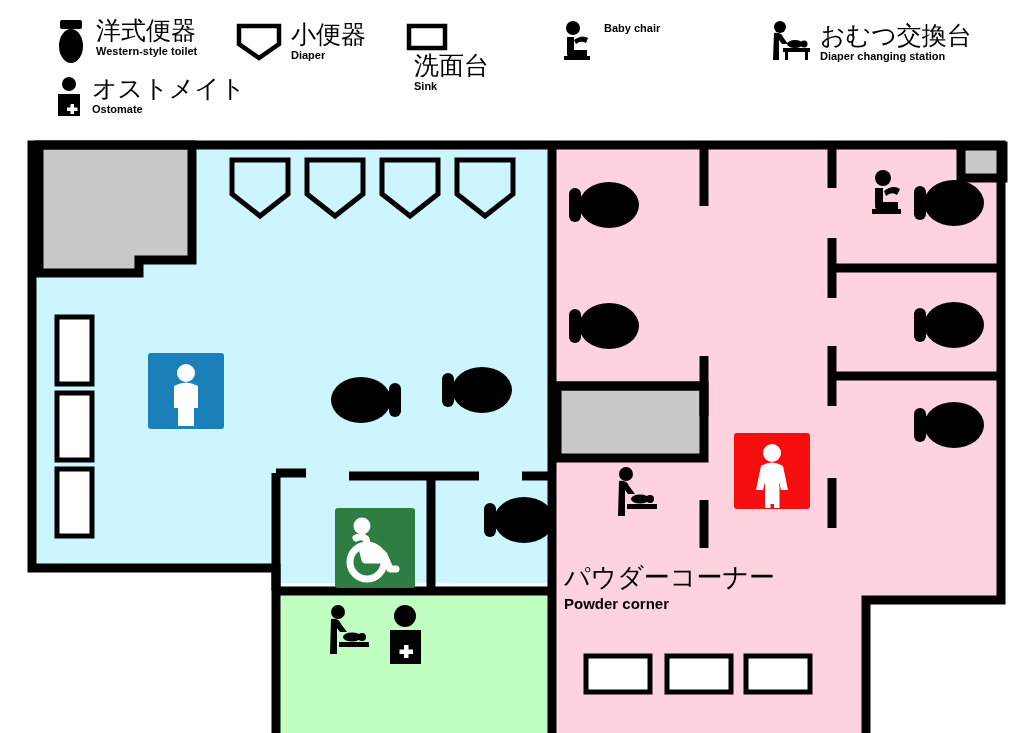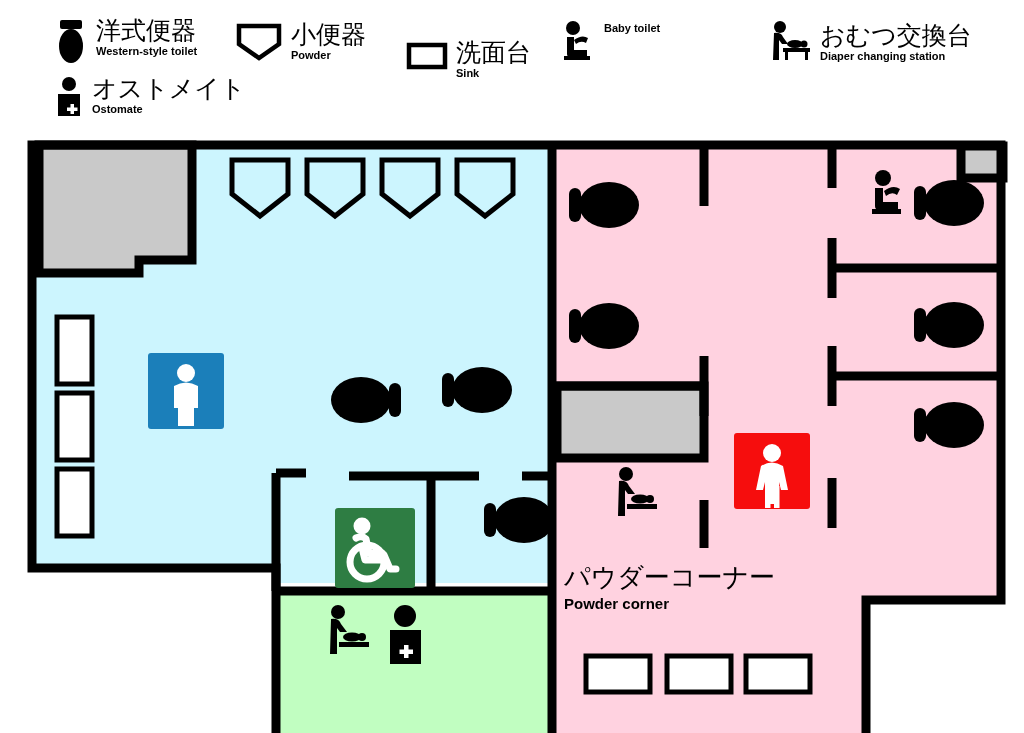--- a/index.html
+++ b/index.html
@@ -98,43 +98,43 @@
         <span class="legend-en">Western-style toilet</span>
       </div>
     </div>
 
     <div class="legend-item" style="left:235px; top:22px;">
       <svg class="legend-icon" width="48" height="40" viewBox="0 0 48 40">
         <path d="M4 4 H44 V22 L24 36 L4 22 Z" fill="#fff" stroke="#000" stroke-width="4.5" stroke-linejoin="miter"></path>
       </svg>
       <div class="legend-text">
         <span class="legend-jp">小便器</span>
-        <span class="legend-en">Powder</span>
-      </div>
-    </div>
-
-    <div class="legend-item" style="left:406px; top:40px;">
+        <span class="legend-en">Diaper</span>
+      </div>
+    </div>
+
+    <div class="legend-item" style="left:406px; top:21px;flex-direction:column;">
       <svg class="legend-icon" width="42" height="32" viewBox="0 0 42 32">
         <rect x="3" y="5" width="36" height="22" fill="#fff" stroke="#000" stroke-width="4.5"></rect>
       </svg>
       <div class="legend-text">
         <span class="legend-jp">洗面台</span>
         <span class="legend-en">Sink</span>
       </div>
     </div>
 
     <div class="legend-item" style="left:560px; top:20px;">
       <svg class="legend-icon" width="36" height="42" viewBox="0 0 36 42">
         <circle cx="13" cy="8" r="7" fill="#000"></circle>
         <path d="M7 17 h7 v13 h13 v7 h-17 a3 3 0 0 1 -3 -3 Z" fill="#000"></path>
         <path d="M14 20 q8 -6 14 -2 l-2 5 q-5 -3 -10 1 Z" fill="#000"></path>
         <rect x="4" y="36" width="26" height="4" fill="#000"></rect>
       </svg>
       <div class="legend-text">
-        <span class="legend-en">Baby toilet</span>
+        <span class="legend-en">Baby chair</span>
       </div>
     </div>
 
     <div class="legend-item" style="left:768px; top:20px;align-items:flex-end;">
       <svg class="legend-icon" width="44" height="42" viewBox="0 0 44 42">
         <circle cx="12" cy="7" r="6" fill="#000"></circle>
         <path d="M6 13 q7 -1 9 4 l5 7 h-6 l-3 -4 v20 h-6 Z" fill="#000"></path>
         <ellipse cx="27" cy="24" rx="8" ry="4" fill="#000"></ellipse>
         <circle cx="36" cy="24" r="3.5" fill="#000"></circle>
         <rect x="15" y="28" width="27" height="4" fill="#000"></rect>

